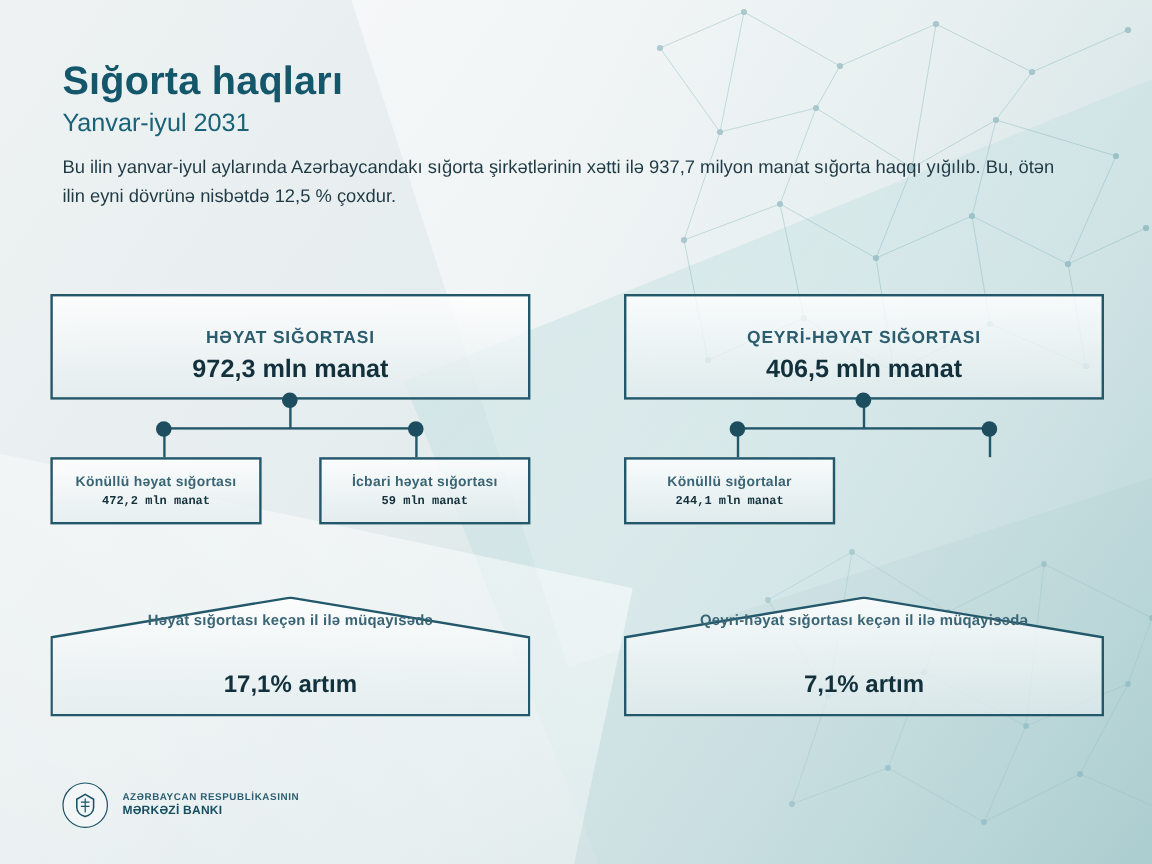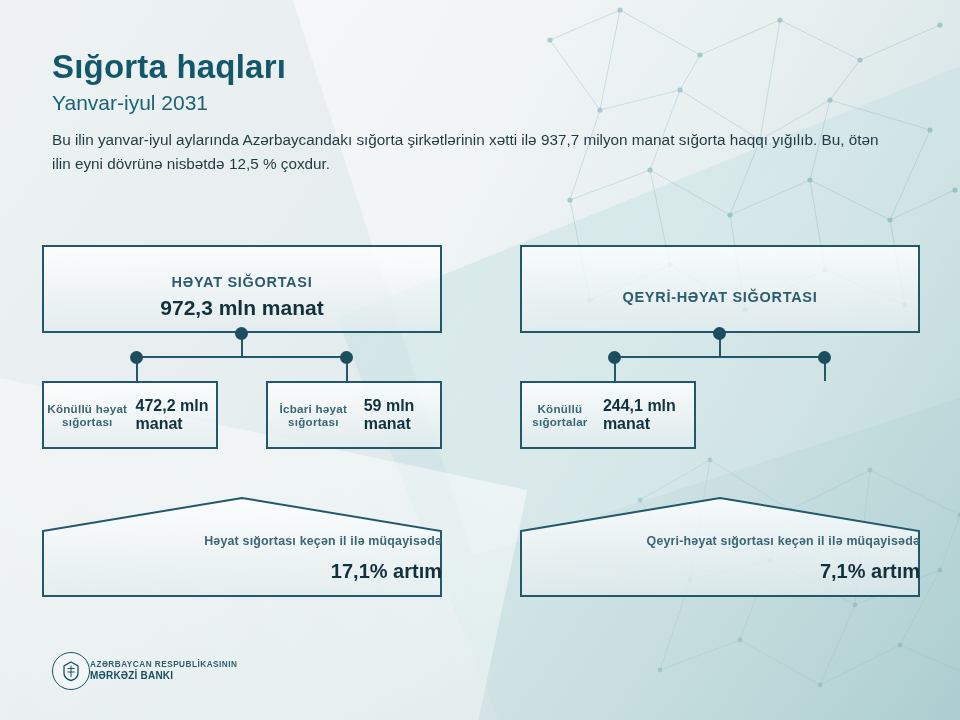--- a/index.html
+++ b/index.html
@@ -187,64 +187,66 @@
 
   .subrow {
     position: relative;
     width: 400px;
     height: 74px;
   }
   .box-sub {
     position: absolute;
     top: 0;
     width: 176px;
-    height: 68px;
+    height: 56px;
     display: flex;
-    flex-direction: row;
+    flex-direction: column;
     align-items: center;
     justify-content: center;
     gap: 5px;
   }
   .box-sub.left  { left: 0; }
   .box-sub.right { left: 224px; }
   .sub-label {
     font-size: 11.6px;
     font-weight: bold;
     color: #3a6575;
     letter-spacing: 0.25px;
     text-align: center;
   }
   .sub-value {
-    font-size: 16px;
+    font-size: 10px;
     font-weight: bold;
     color: #12313c;
+    font-family: Liberation Mono, monospace;
   }
 
   
   .foot-wrap {
     position: relative;
     width: 400px;
     height: 100px;
     margin-top: 42px;
   }
   .foot-shape {
     position: absolute;
     inset: 0;
     width: 400px;
     height: 100px;
   }
   .foot-text {
     position: absolute;
     inset: 0;
     display: flex;
     flex-direction: column;
-    align-items: flex-end;
+    align-items: center;
     justify-content: flex-end;
     padding-bottom: 14px;
     box-sizing: border-box;
+    gap: 24px;
   }
   .foot-label {
     font-size: 12.4px;
     font-weight: bold;
     color: #3a6575;
     letter-spacing: 0.2px;
     margin-bottom: 12px;
   }
   .foot-value {
     font-size: 20px;
@@ -252,20 +254,21 @@
     color: #12313c;
   }
 
   
   .footer {
     position: absolute;
     left: 52px;
     bottom: 30px;
     display: flex;
     align-items: center;
+    gap: 12px;
   }
   .logo-mark {
     width: 36px;
     height: 36px;
     border-radius: 50%;
     border: 1.6px solid #1b5366;
     display: flex;
     align-items: center;
     justify-content: center;
     background: rgba(255,255,255,0.35);
@@ -406,20 +409,21 @@
         <div class="foot-text">
           <div class="foot-label">Həyat sığortası keçən il ilə müqayisədə</div>
           <div class="foot-value">17,1%  artım</div>
         </div>
       </div>
     </div>
 
     <div class="col col-right">
       <div class="box box-head">
         <div class="head-label">QEYRİ-HƏYAT SIĞORTASI</div>
+        <div class="head-value">406,5 mln manat</div>
       </div>
 
       <div class="connector">
         <div class="c-vert"></div>
         <div class="c-horiz"></div>
         <div class="c-drop-left"></div>
         <div class="c-drop-right"></div>
         <div class="dot dot-top"></div>
         <div class="dot dot-left"></div>
         <div class="dot dot-right"></div>

